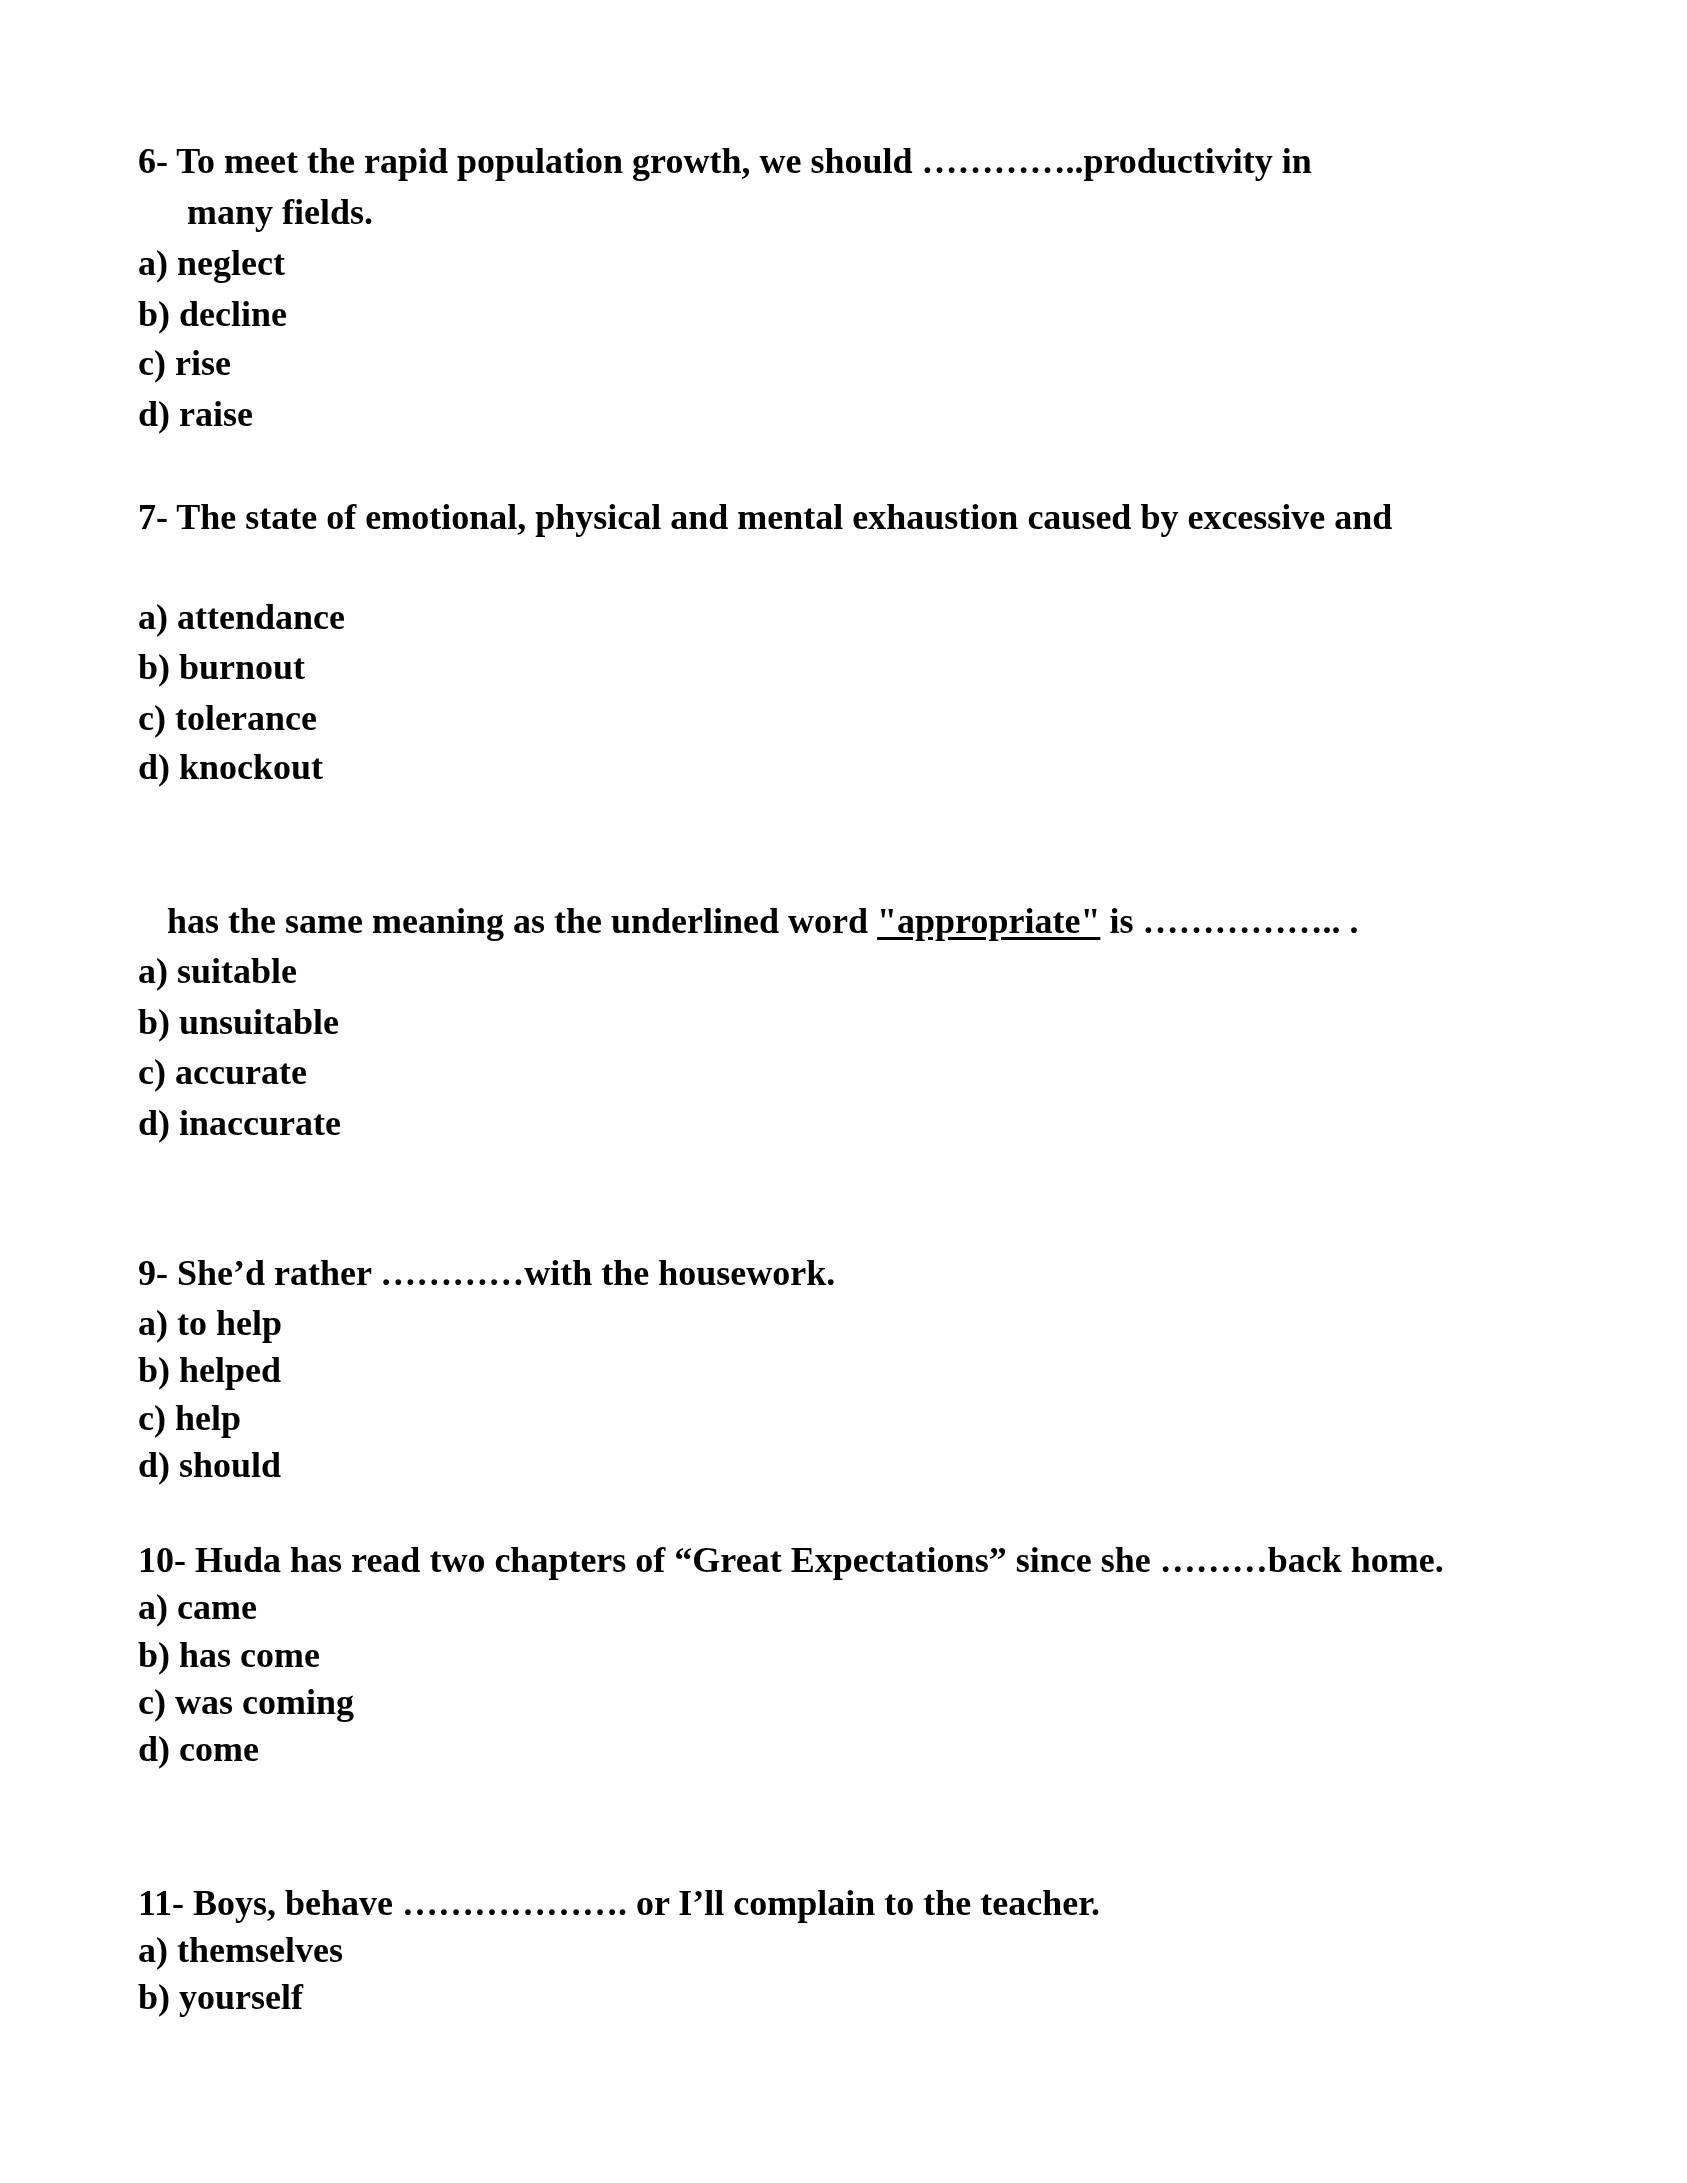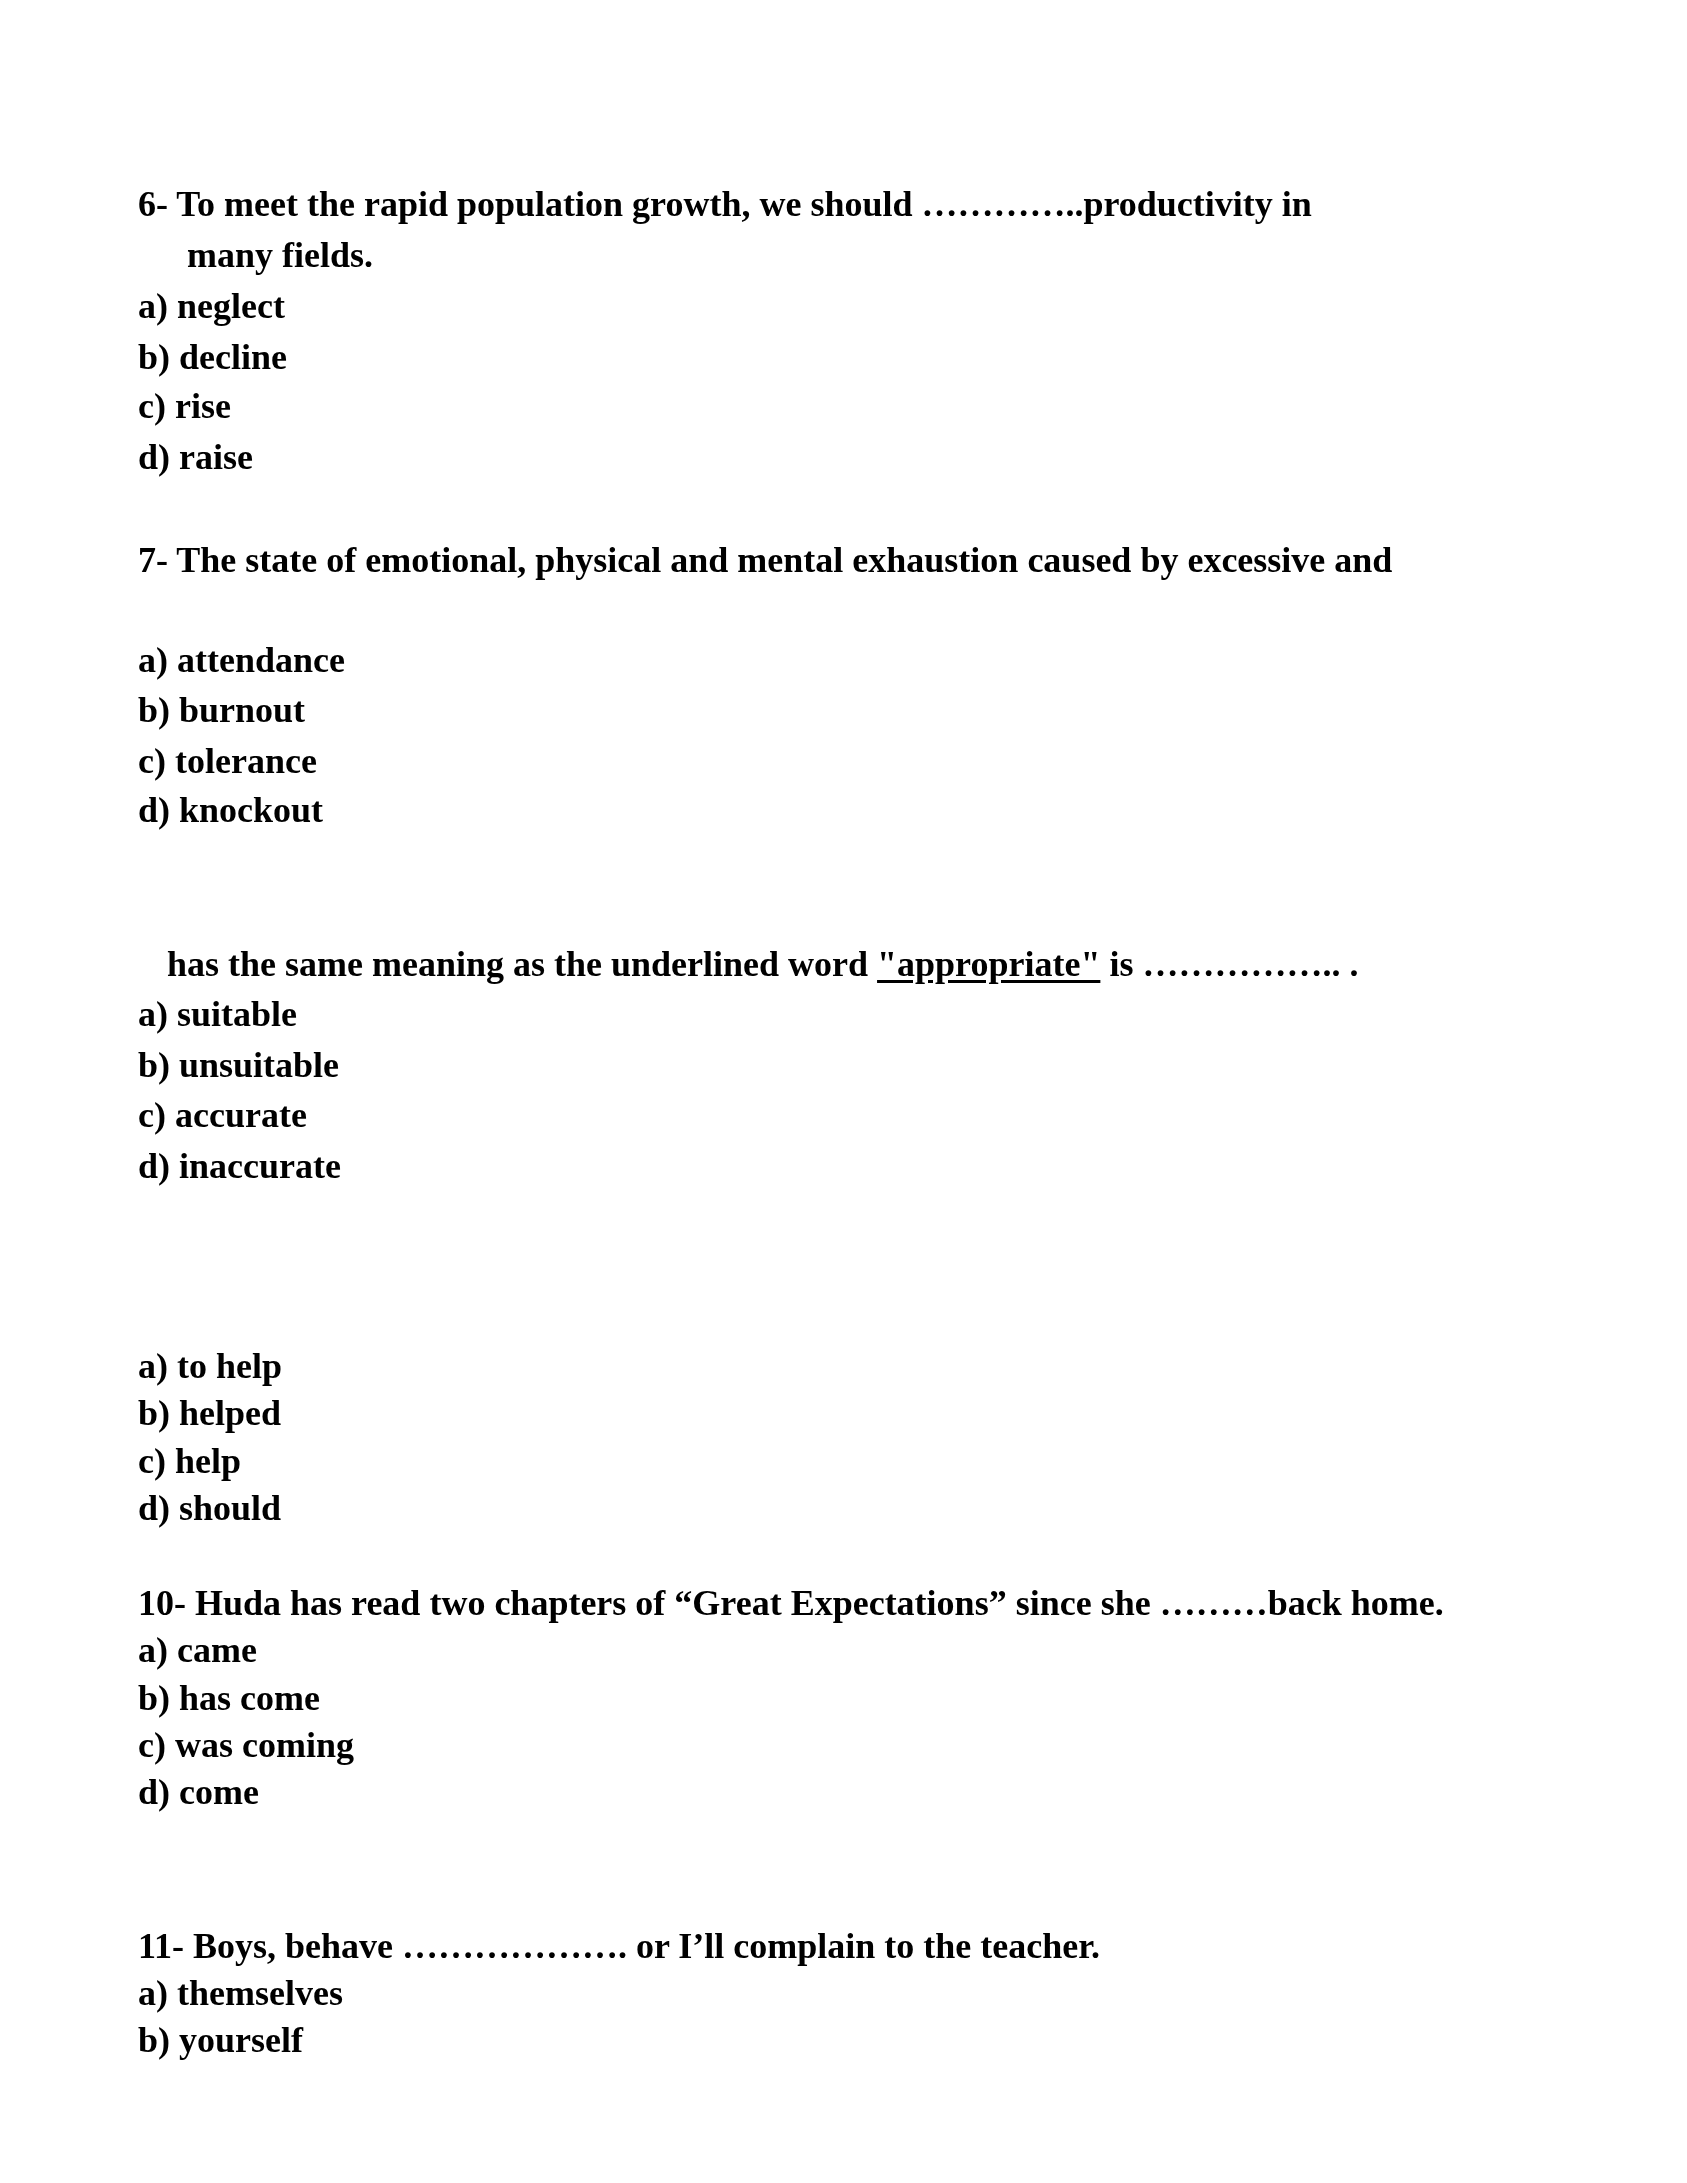--- a/index.html
+++ b/index.html
@@ -7,21 +7,20 @@
   .page { position:absolute; left:0; top:0; width:1687px; height:2183px; background:#fff; }
   .line {
     position:absolute;
     font-family:"Liberation Serif", "DejaVu Serif", serif;
     font-weight:bold;
     font-size:36px;
     line-height:42px;
     color:#000;
     white-space:pre;
     transform: translateY(-21px);
-    margin-top: 43px;
   }
   .l0 { left:138px; }
   .l1 { left:187px; }
   .l8 { left:167px;text-align:center; }
   u { text-decoration:underline; text-decoration-thickness:2.6px; text-underline-offset:4px; }
 </style>
 </head>
 <body>
 
 <div class="page">
@@ -38,20 +37,21 @@
   <div class="line l0" style="top:667px">b) burnout</div>
   <div class="line l0" style="top:718px">c) tolerance</div>
   <div class="line l0" style="top:767px">d) knockout</div>
 
   <div class="line l8" style="top:921px"><span>has the same meaning as the underlined word </span><u>"appropriate"</u><span> is …………….. .</span></div>
   <div class="line l0" style="top:971px">a) suitable</div>
   <div class="line l0" style="top:1022px">b) unsuitable</div>
   <div class="line l0" style="top:1072px">c) accurate</div>
   <div class="line l0" style="top:1123px">d) inaccurate</div>
 
+  <div class="line l0" style="top:1273px">9- She’d rather …………with the housework.</div>
   <div class="line l0" style="top:1323px">a) to help</div>
   <div class="line l0" style="top:1370px">b) helped</div>
   <div class="line l0" style="top:1418px">c) help</div>
   <div class="line l0" style="top:1465px">d) should</div>
 
   <div class="line l0" style="top:1560px">10- Huda has read two chapters of “Great Expectations” since she ………back home.</div>
   <div class="line l0" style="top:1607px">a) came</div>
   <div class="line l0" style="top:1655px">b) has come</div>
   <div class="line l0" style="top:1702px">c) was coming</div>
   <div class="line l0" style="top:1749px">d) come</div>

